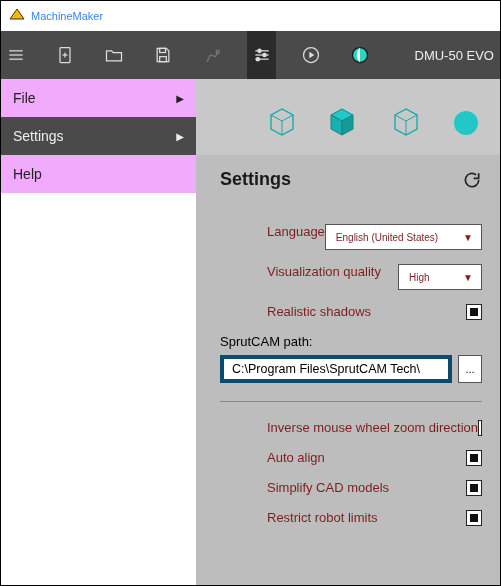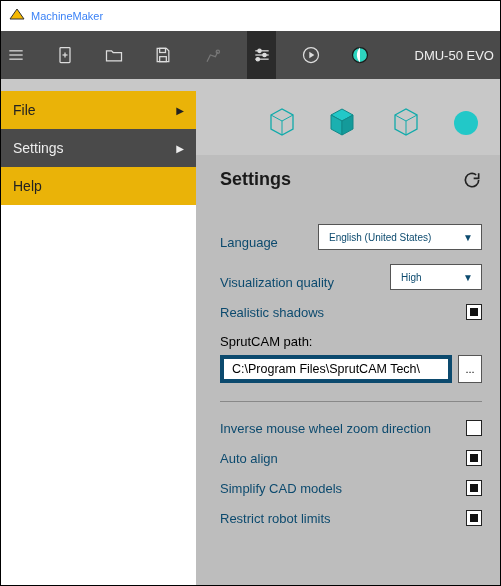--- a/index.html
+++ b/index.html
@@ -13,35 +13,35 @@
 .toolbar .tbtn { width:46px; height:48px; display:flex; align-items:center; justify-content:center; cursor:pointer; }
 .toolbar .tbtn.active { background:#2b2b2b; }
 .toolbar .tbtn svg { width:20px; height:20px; stroke:#ddd; fill:none; stroke-width:1.5; }
 .toolbar .spacer { flex:1; }
 .toolbar .projname { color:#eee; font-size:13px; padding-right:6px; white-space:nowrap; }
 
 .canvas-strip { position:absolute; top:78px; left:0; right:0; height:80px; background:#c8c8c8; }
 .prim { position:absolute; top:102px; width:34px; height:34px; }
 .prim.p1{left:264px} .prim.p2{left:324px} .prim.p3{left:388px} .prim.p4{left:448px}
 
-.menu { position:absolute; top:90px; left:0; width:195px; background:#eab308; }
+.menu { position:absolute; top:78px; left:0; width:195px; background:#f0abfc; }
 .menu .mitem { height:38px; display:flex; align-items:center; justify-content:space-between; padding:0 12px; font-size:14px; color:#222; cursor:pointer; }
 .menu .mitem.sel { background:#4a4a4a; color:#eee; }
 .arrow { font-size:10px; }
 
 .panel { position:absolute; top:154px; left:195px; right:0; bottom:0; background:#bdbdbd; padding:14px 18px 0 24px; }
 .panel-head { display:flex; align-items:center; justify-content:space-between; margin-bottom:34px; }
 .panel-head h2 { font-size:18px; font-weight:600; color:#1a1a1a; }
 .panel-head .refresh { width:20px; height:20px; cursor:pointer; }
 
-.row { display:flex; align-items:flex-end; justify-content:space-between; margin-bottom:14px; font-size:13px; color:#0c4a6e; }
+.row { display:flex; align-items:flex-start; justify-content:space-between; margin-bottom:14px; font-size:13px; color:#7f1d1d;margin-left:47px; }
 .row .lbl { white-space:nowrap; }
 .select { background:#fff; border:1px solid #555; height:26px; display:flex; align-items:center; padding:0 8px 0 10px; font-size:10px; gap:10px; cursor:pointer; }
 .select .caret { margin-left:auto; }
-.sel-lang { width:164px; } .sel-qual { width:92px; }
+.sel-lang { width:164px; } .sel-qual { width:84px; }
 .check { width:16px; height:16px; border:1.5px solid #222; background:#fff; display:flex; align-items:center; justify-content:center; cursor:pointer; }
 .check.on::after { content:""; width:8px; height:8px; background:#111; }
 
 .pathlabel { font-size:13px; color:#000000; margin-bottom:6px; margin-top:2px; }
 .pathrow { display:flex; gap:6px; margin-bottom:18px; }
 .pathrow input { flex:1; height:28px; border:4px solid #0c4a6e; background:#fff; padding:0 8px; font-size:12.5px; font-family:inherit; }
 .pathrow .browse { width:24px; height:28px; border:1px solid #555; background:#fff; display:flex; align-items:center; justify-content:center; font-size:11px; cursor:pointer; }
 
 hr.sep { border:none; border-top:1px solid #888; margin:0 0 18px 0; }
 </style>

